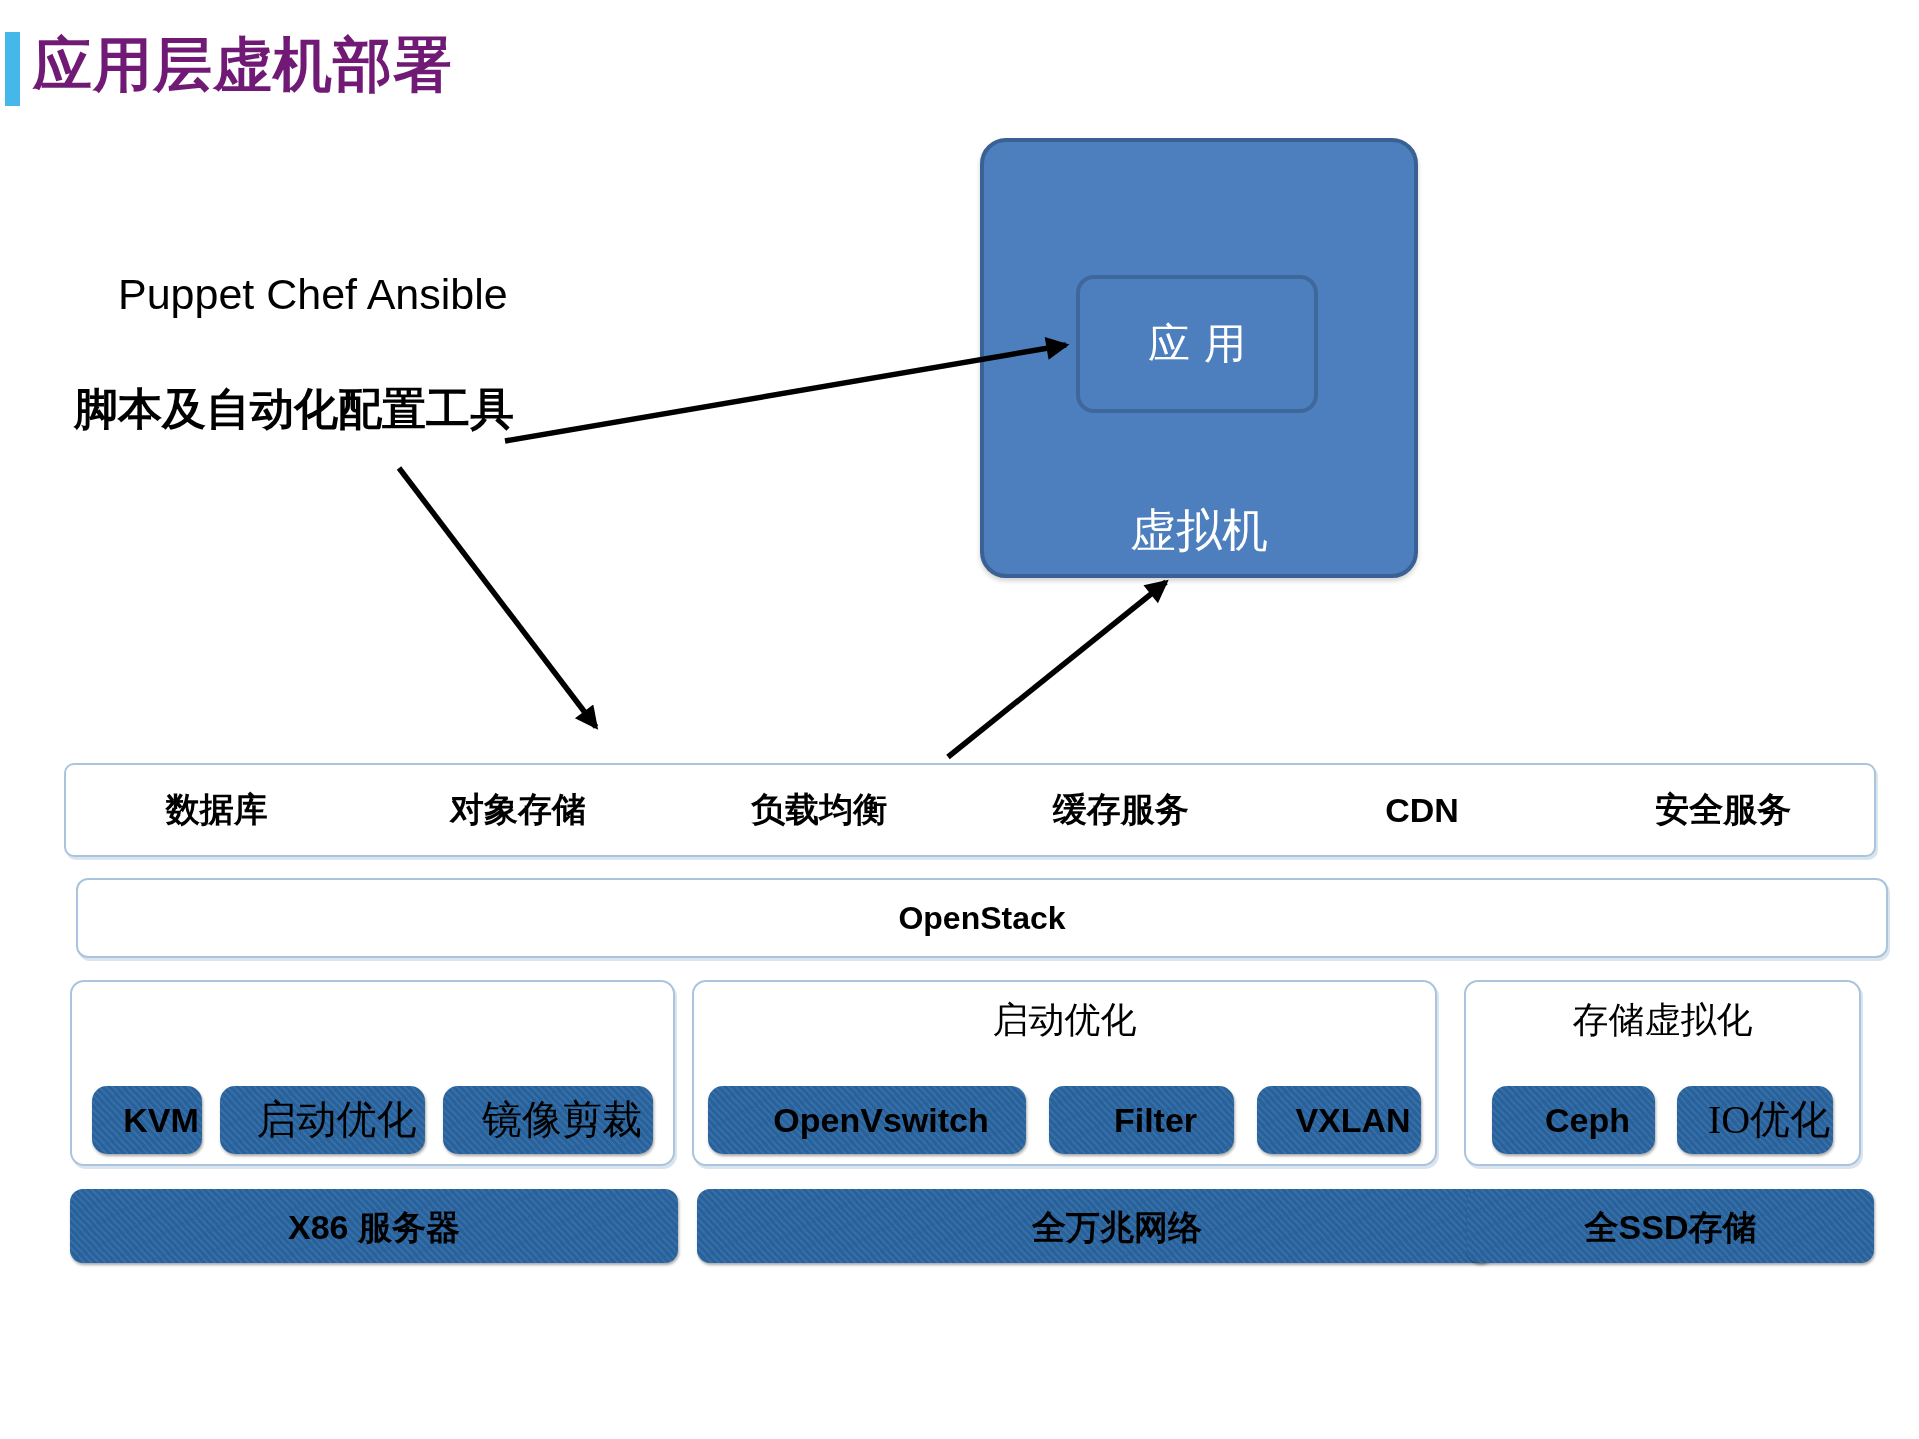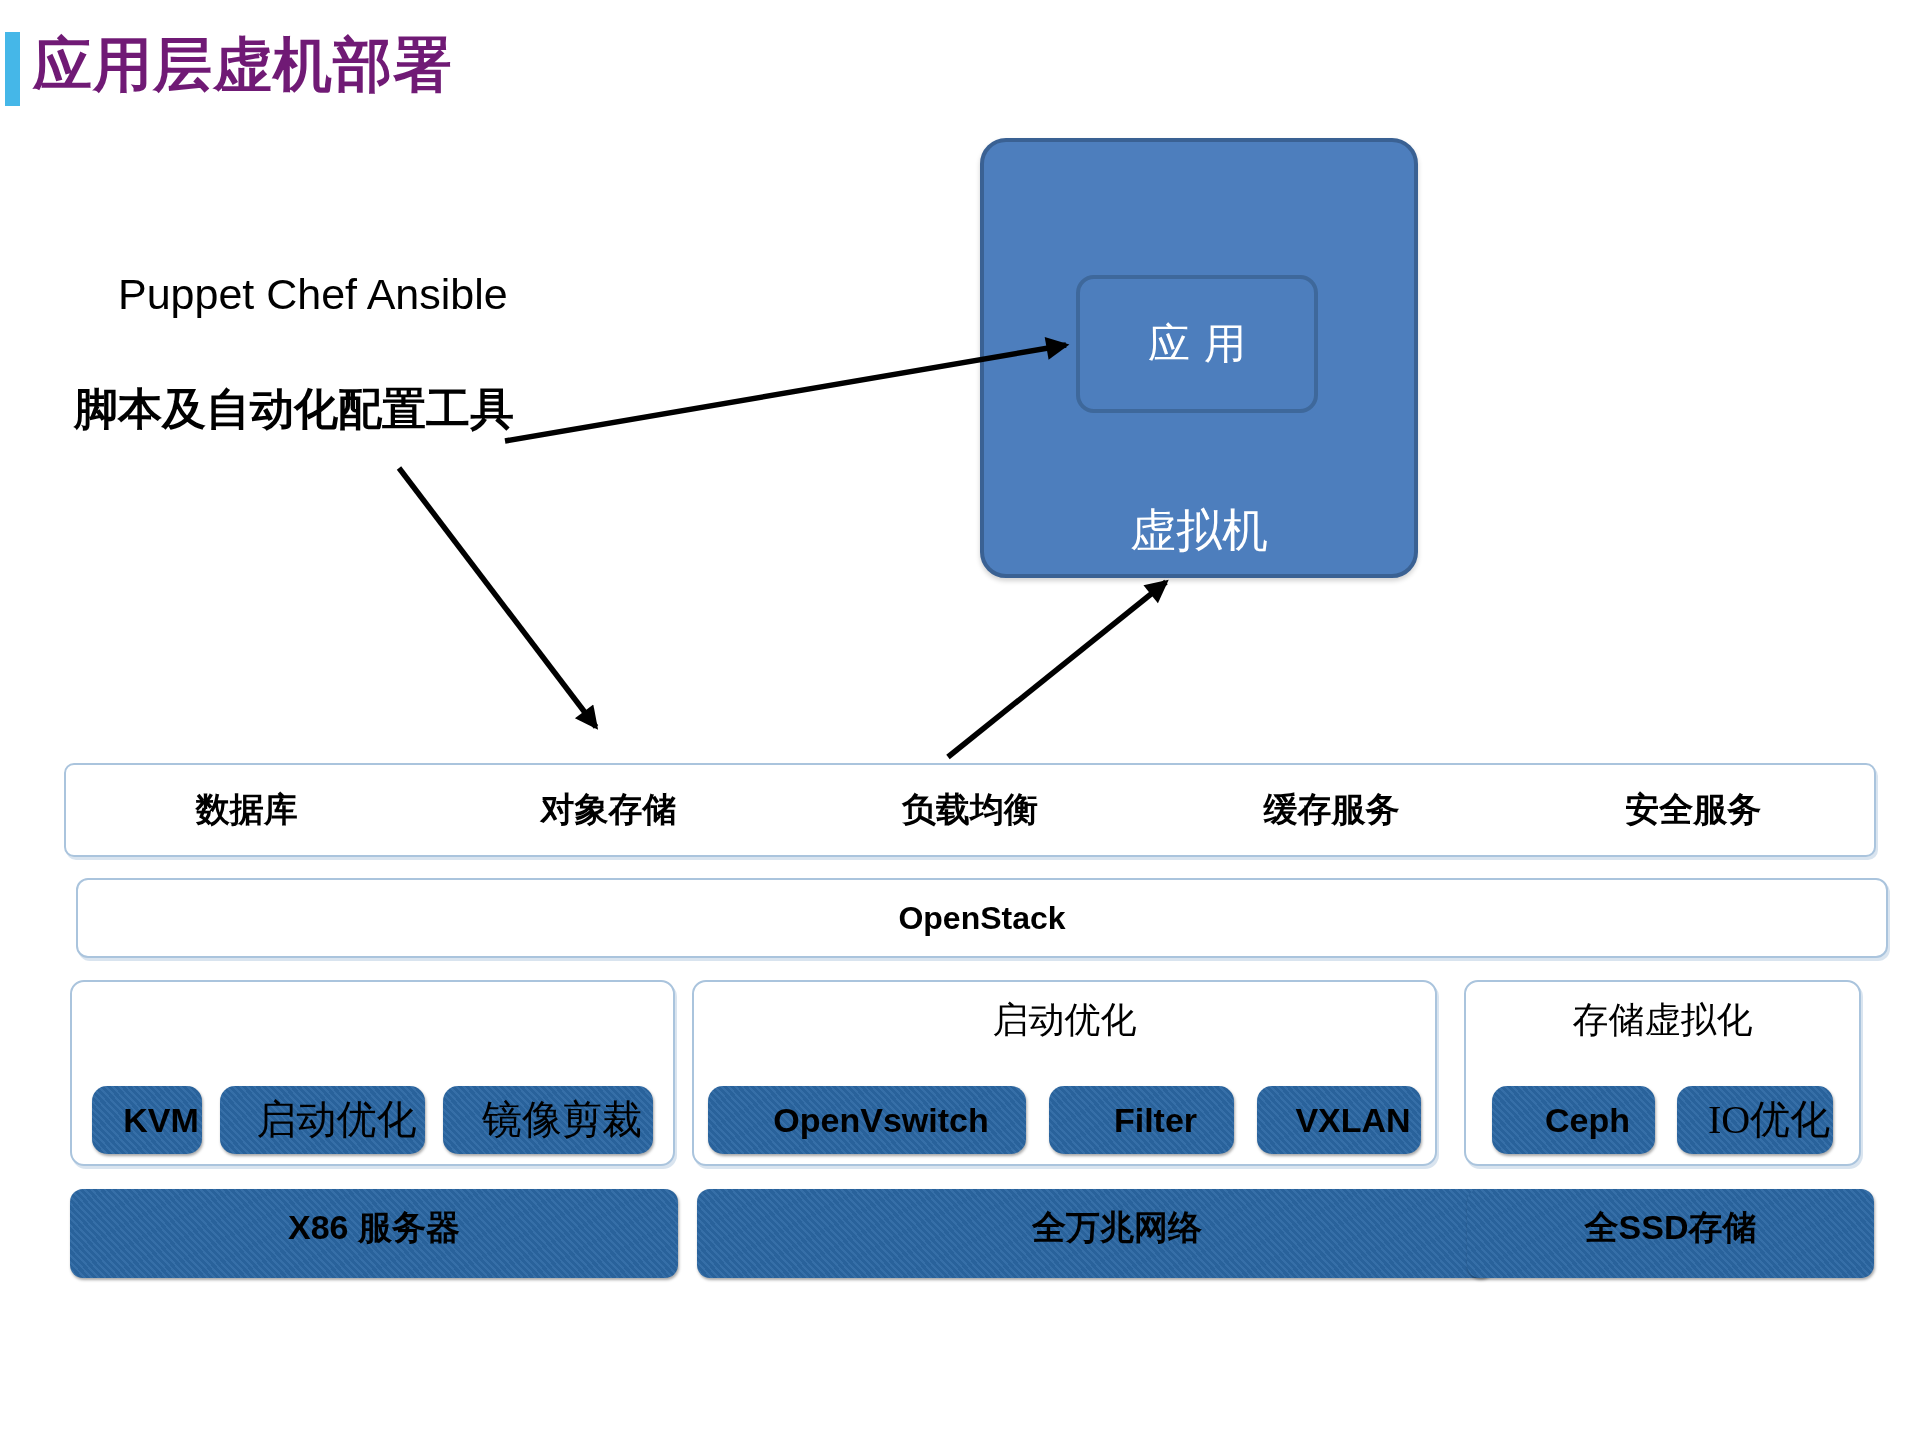--- a/index.html
+++ b/index.html
@@ -75,21 +75,21 @@
     background:#2b67a3;
     background-image:repeating-linear-gradient(47deg, rgba(255,255,255,.05) 0 2px, rgba(0,0,0,.05) 2px 5px);
     border-radius:15px;box-shadow:1px 2px 3px rgba(0,0,0,.35);
     box-sizing:border-box;white-space:nowrap;padding-left:28px;
   }
   .chip-sans{font-size:34px;font-weight:700;font-family:"Liberation Sans", sans-serif;}
   .chip-serif{font-size:40px;font-weight:400;font-family:"Liberation Serif", serif;}
 
   
   .hw-bar{
-    top:1189px;height:89px;line-height:77px;text-align:center;
+    top:1189px;height:74px;line-height:77px;text-align:center;
     background:#2b67a3;
     background-image:repeating-linear-gradient(47deg, rgba(255,255,255,.05) 0 2px, rgba(0,0,0,.05) 2px 5px);
     border-radius:13px;box-shadow:1px 2px 3px rgba(0,0,0,.35);
     font-size:34px;font-weight:700;color:#000;white-space:nowrap;
   }
   .hw-bar-1{left:70px;width:608px;}
   .hw-bar-2{left:697px;width:752px;padding-left:44px;}
   .hw-bar-3{left:1467px;width:407px;}
 </style>
 </head>
@@ -117,20 +117,21 @@
   <line x1="505" y1="441" x2="1066" y2="345" stroke="#000" stroke-width="5.5" marker-end="url(#ah)"></line>
   <line x1="399" y1="468" x2="596" y2="727" stroke="#000" stroke-width="5.5" marker-end="url(#ah)"></line>
   <line x1="948" y1="757" x2="1166" y2="582" stroke="#000" stroke-width="5.5" marker-end="url(#ah)"></line>
 </svg>
 
 <div class="abs panel services-bar">
   <div class="service-cell">数据库</div>
   <div class="service-cell">对象存储</div>
   <div class="service-cell">负载均衡</div>
   <div class="service-cell">缓存服务</div>
+  <div class="service-cell">CDN</div>
   <div class="service-cell">安全服务</div>
 </div>
 
 <div class="abs panel openstack-bar">
   <span>OpenStack</span>
 </div>
 
 <div class="abs panel virt-box virt-box-1">
   <div class="chip-row chip-row-1">
     <div class="chip chip-sans" style="width:110px">KVM</div>

